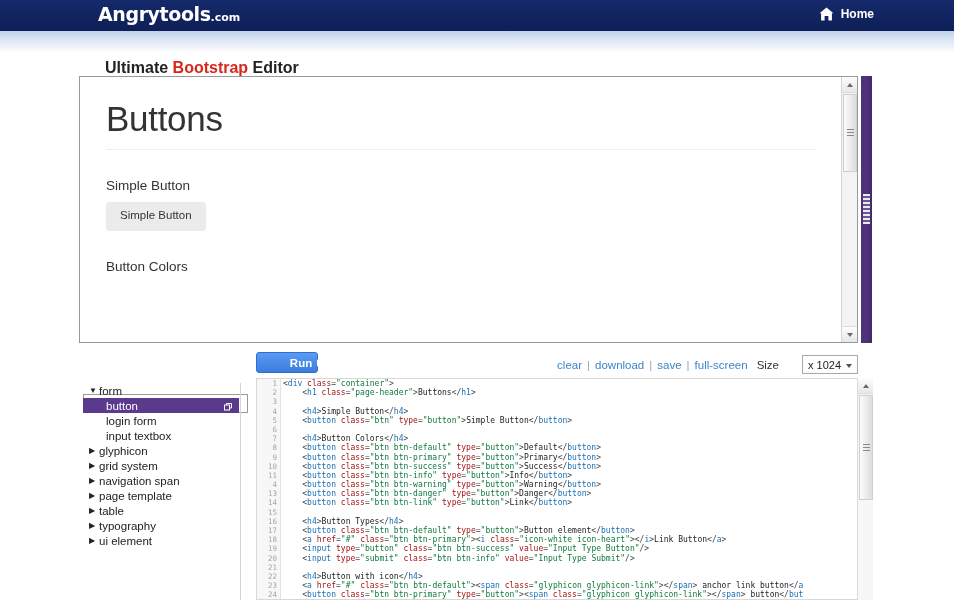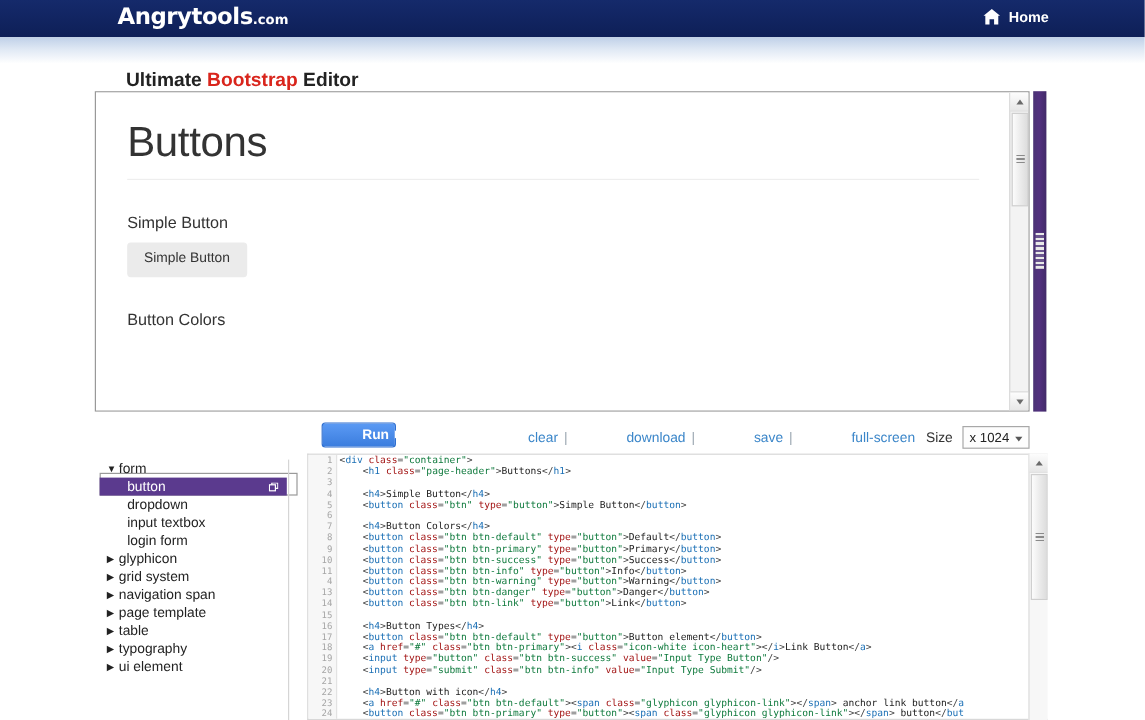--- a/index.html
+++ b/index.html
@@ -246,21 +246,21 @@
     font-size: 11px;
     color: #555;
     padding: 0 4px;
     box-sizing: content-box;
     background: #fff;
     outline: none;
     margin-top: 21px;
   }
   .run-button {
     position: absolute;
-    left: 268px; top: 352px;
+    left: 256px; top: 352px;
     width: 62px; height: 21px;
     background: linear-gradient(to bottom,#5b9af4 0%, #3b7dde 100%);
     border: 1px solid #2f6fd0;
     border-radius: 3px;
     color: #ffffff;
     font-size: 11.5px;
     font-weight: bold;
     font-family: "Liberation Sans", sans-serif;
     cursor: pointer;
     display: flex; align-items: center; justify-content: center;
@@ -274,26 +274,25 @@
     display: flex;
     align-items: center;
     gap: 5px;
     font-size: 11.5px;
     color: #444;
   }
   .tool-links a {
     color: #3b86c9;
     text-decoration: none;
     cursor: pointer;
-    margin-left: 44px;
   }
   .tool-links .sep { color: #9aa6b0; }
   .size-label { color: #333; margin-left: 4px; font-size: 11.5px; }
   .size-select {
-    margin-left: 3px;
+    margin-left: 18px;
     width: 56px; height: 19px;
     border: 1px solid #a8a8a8;
     background: #fdfdfd;
     font-family: "Liberation Sans", sans-serif;
     font-size: 11px;
     color: #222;
     position: relative;
     display: flex;
     align-items: center;
     padding-left: 5px;
@@ -508,27 +507,24 @@
   <div class="tree-child selected">
     <span>button</span>
     <span class="child-icon">
       <svg width="8" height="8" viewBox="0 0 8 8">
         <rect x="0.5" y="2" width="5" height="5" fill="none" stroke="#ffffff" stroke-width="1"></rect>
         <path d="M2.5 2 L2.5 0.5 L7.5 0.5 L7.5 5 L5.8 5" fill="none" stroke="#ffffff" stroke-width="1"></path>
       </svg>
     </span>
   </div>
   <div class="tree-child">
-    <span>dropdown</span>
+    <span>login form</span>
   </div>
   <div class="tree-child">
     <span>input textbox</span>
-  </div>
-  <div class="tree-child">
-    <span>login form</span>
   </div>
 
   <div class="tree-node">
     <span class="tree-caret">▶</span>
     <span>glyphicon</span>
   </div>
   <div class="tree-node">
     <span class="tree-caret">▶</span>
     <span>grid system</span>
   </div>

